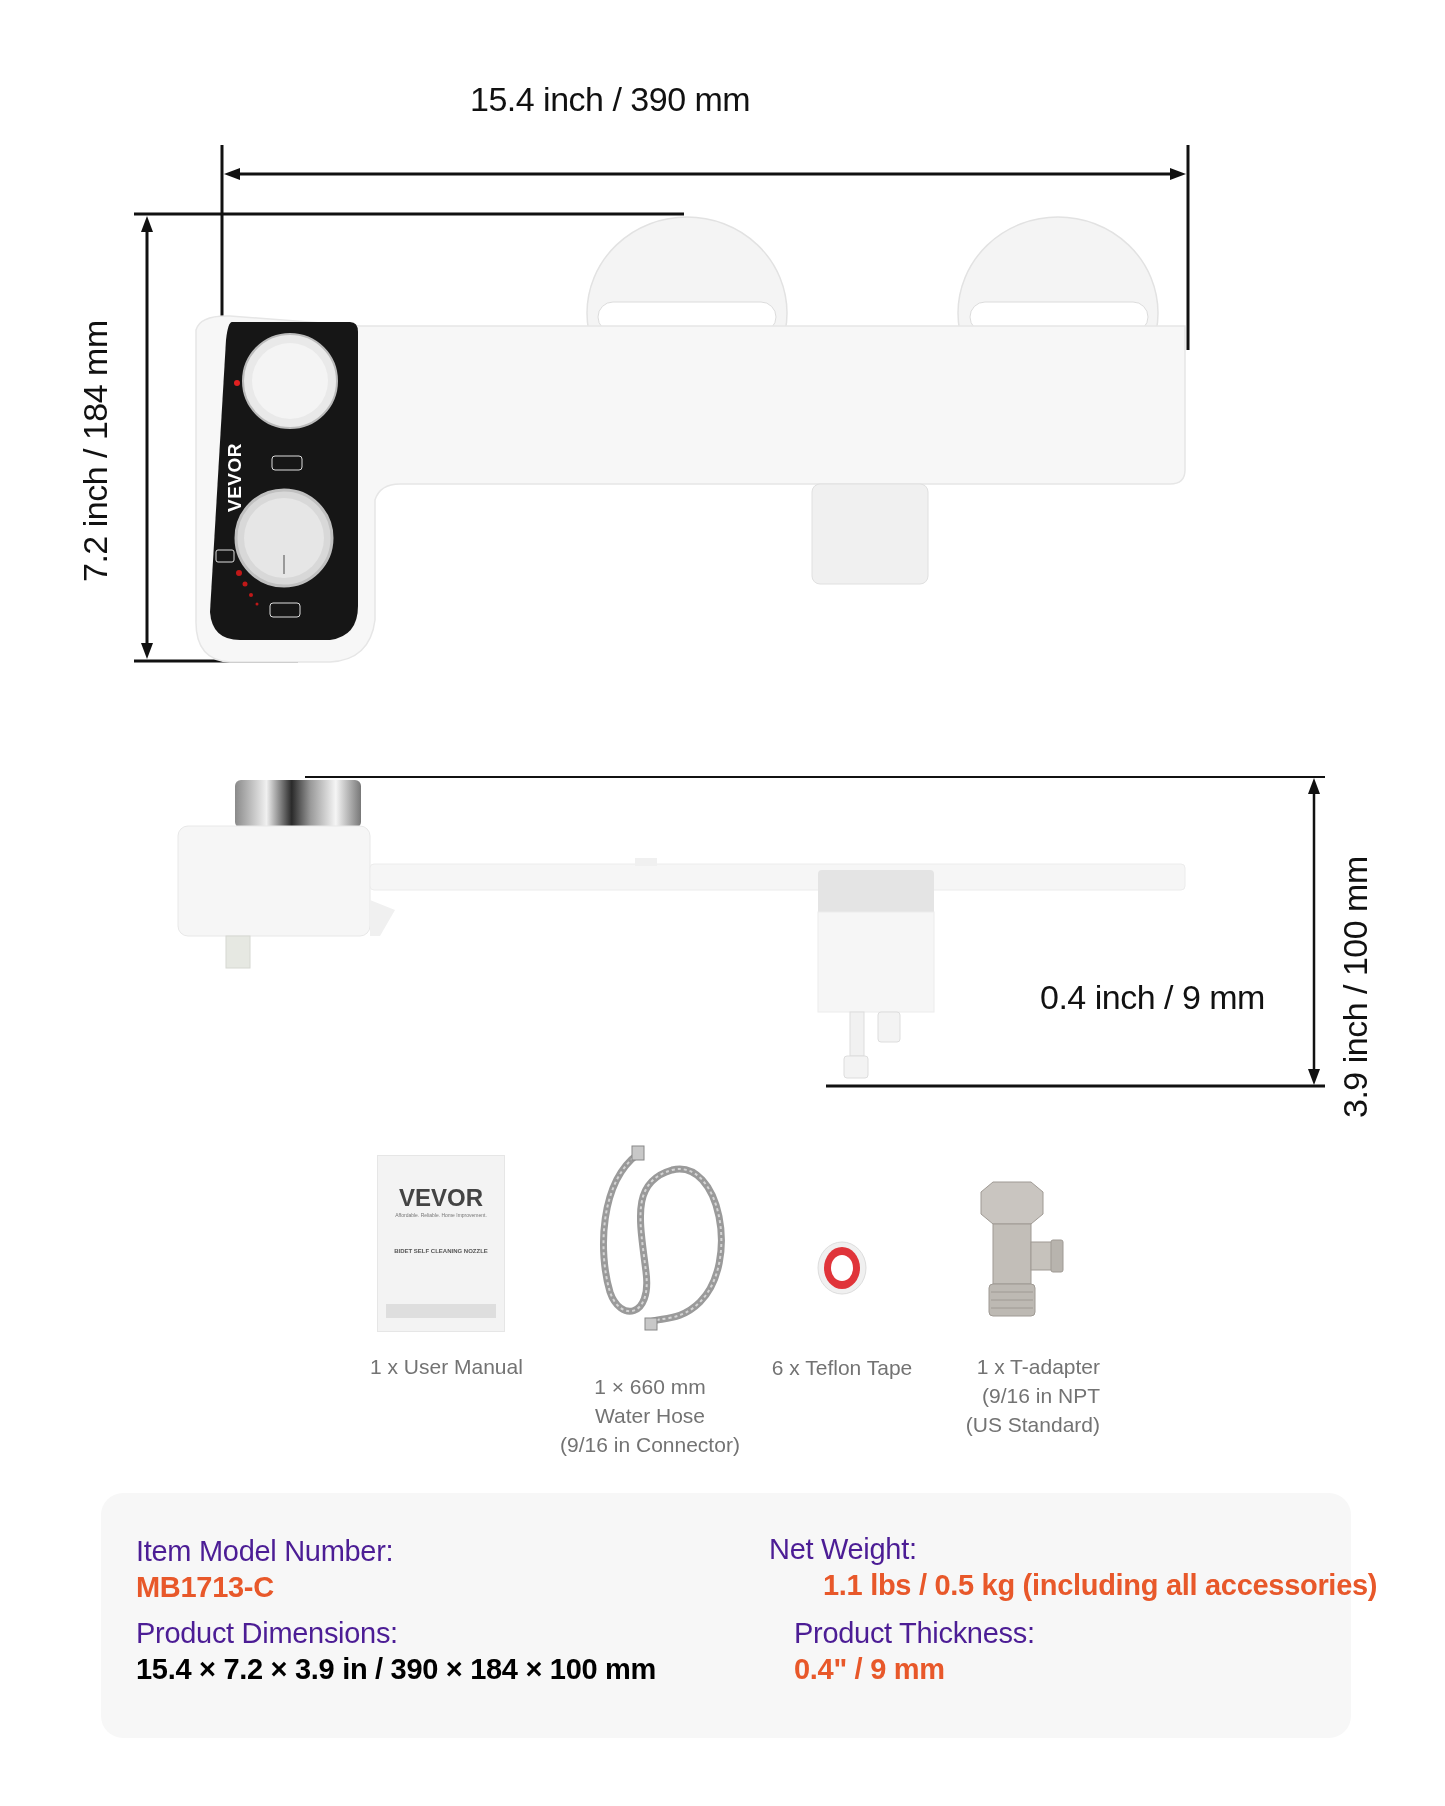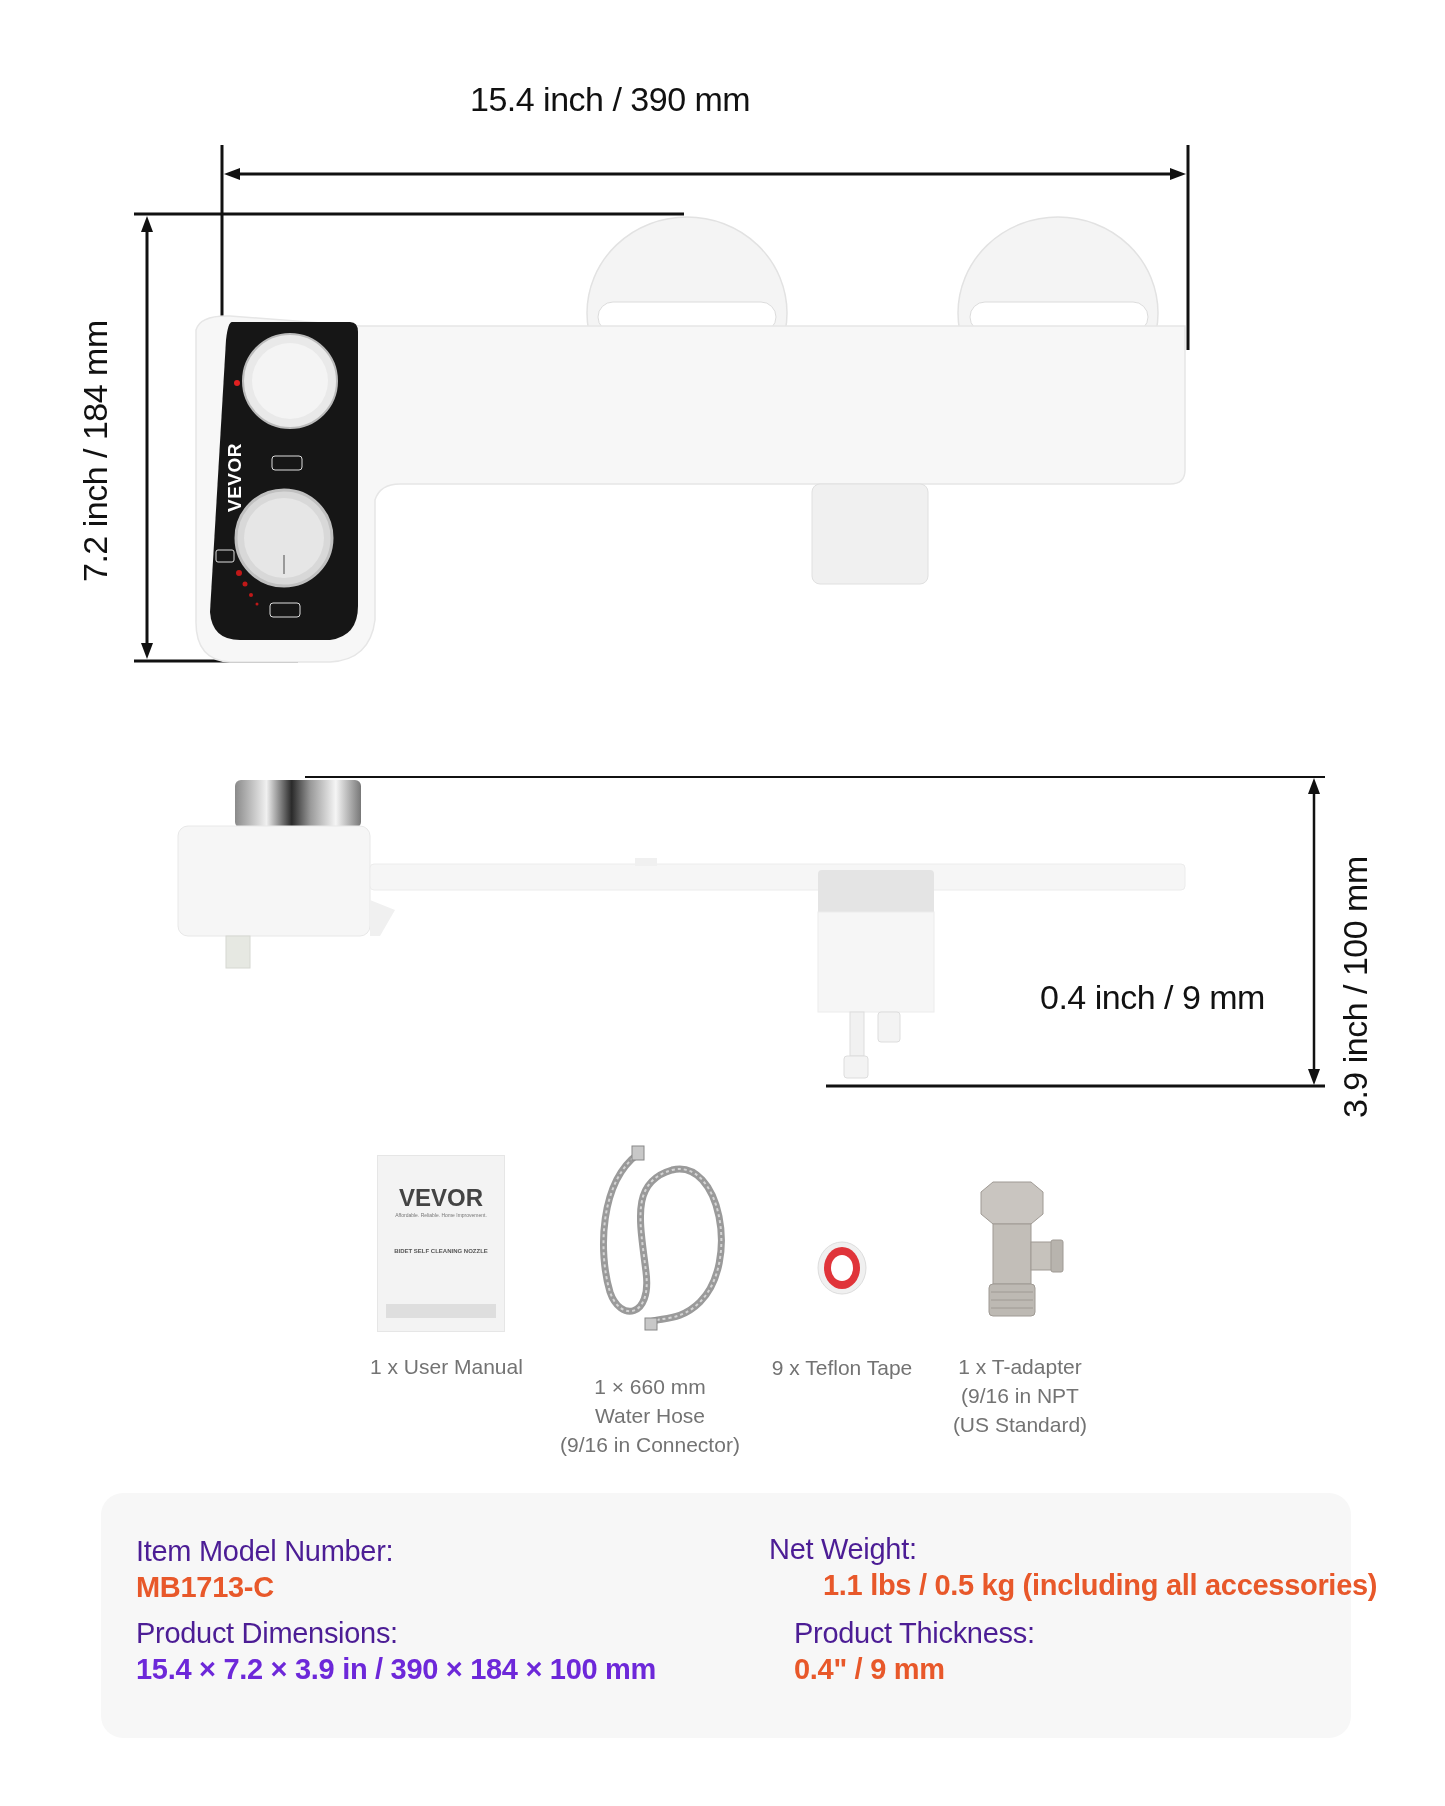--- a/index.html
+++ b/index.html
@@ -136,31 +136,31 @@
 
 <div class="acc-label" style="left:370px; top:1352px; width:140px;">
   <div>1 x User Manual</div>
 </div>
 <div class="acc-label" style="left:550px; top:1352px; width:200px;margin-top:20px;">
   <div>1 × 660 mm</div>
   <div>Water Hose</div>
   <div>(9/16 in Connector)</div>
 </div>
 <div class="acc-label" style="left:762px; top:1353px; width:160px;">
-  <div>9 x Teflon Tape</div>
+  <div>6 x Teflon Tape</div>
 </div>
-<div class="acc-label" style="left:940px; top:1352px; width:160px;">
+<div class="acc-label" style="left:940px; top:1352px; width:160px;text-align:right;">
   <div>1 x T-adapter</div>
   <div>(9/16 in NPT</div>
   <div>(US Standard)</div>
 </div>
 
 <div class="spec-box">
   <div class="spec-label" style="left:35px; top:42px;">Item Model Number:</div>
   <div class="spec-value" style="left:35px; top:78px; color:#e8582a;">MB1713-C</div>
   <div class="spec-label" style="left:35px; top:124px;">Product Dimensions:</div>
-  <div class="spec-value" style="left:35px; top:160px; color:#6d28d9;">15.4 × 7.2 × 3.9 in / 390 × 184 × 100 mm</div>
+  <div class="spec-value" style="left:35px; top:160px; color:#000000;">15.4 × 7.2 × 3.9 in / 390 × 184 × 100 mm</div>
 
   <div class="spec-label" style="left:668px; top:40px;">Net Weight:</div>
   <div class="spec-value" style="left:722px; top:76px; color:#e8582a;">1.1 lbs / 0.5 kg (including all accessories)</div>
   <div class="spec-label" style="left:693px; top:124px;">Product Thickness:</div>
   <div class="spec-value" style="left:693px; top:160px; color:#e8582a;">0.4" / 9 mm</div>
 </div>
 
 </body></html>

